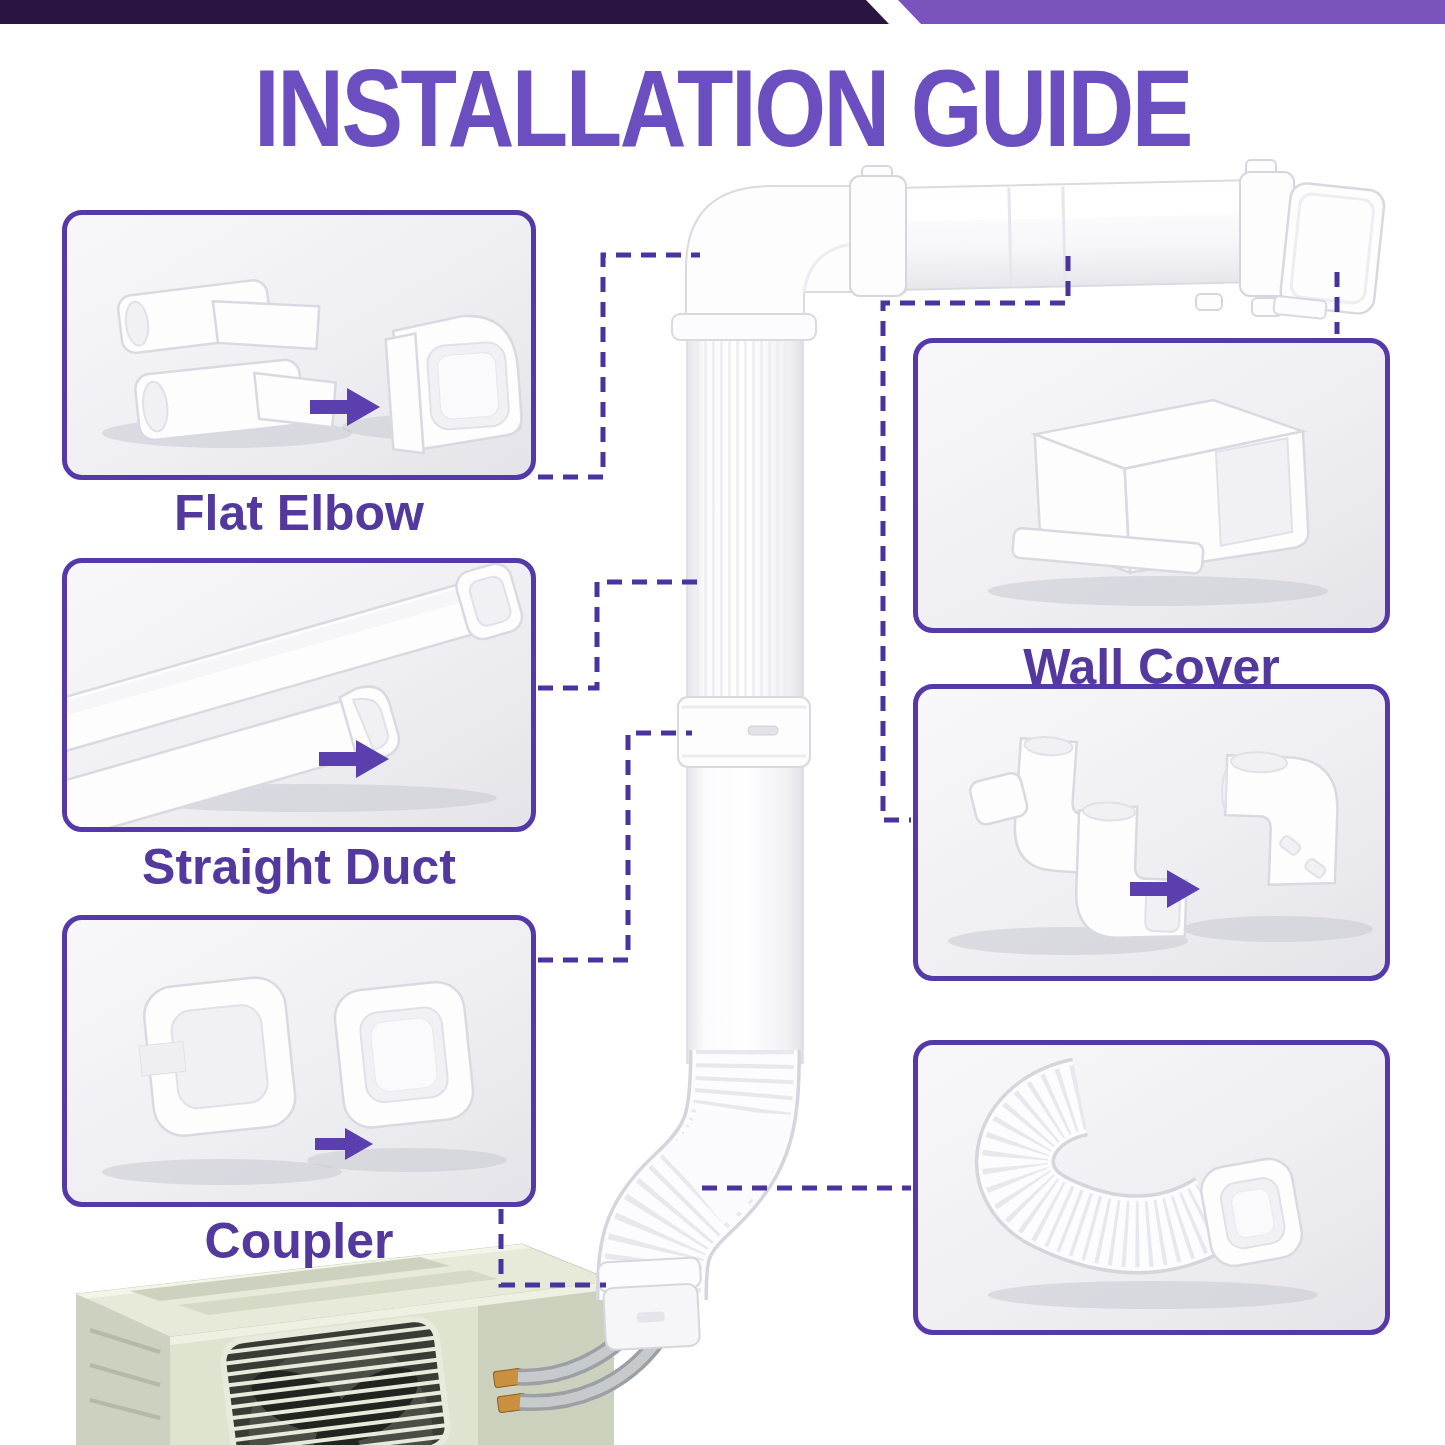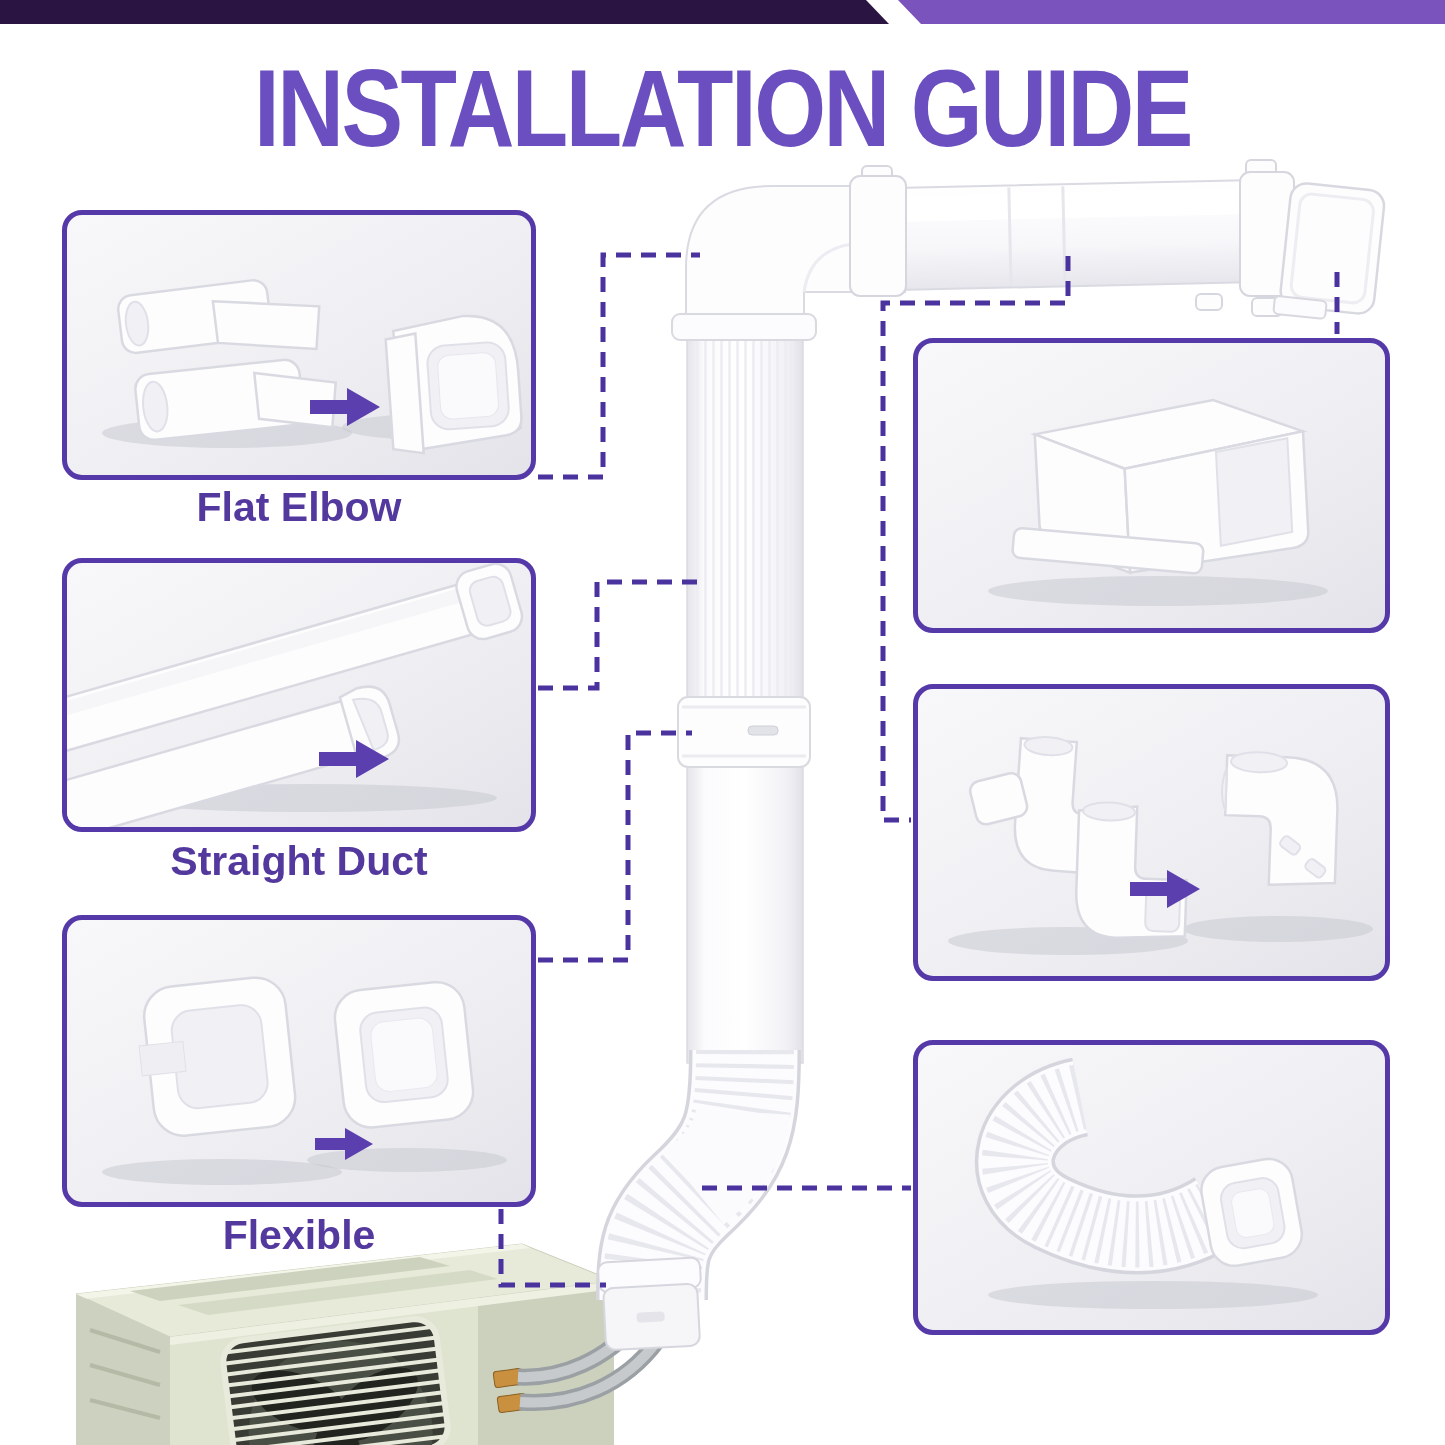--- a/index.html
+++ b/index.html
@@ -10,21 +10,21 @@
     clip-path:polygon(0 0,866px 0,889px 100%,0 100%);}
   .banner .light{position:absolute;inset:0;background:var(--banner_light);
     clip-path:polygon(898px 0,100% 0,100% 100%,921px 100%);}
   .title{position:absolute;top:44px;left:0;width:100%;text-align:center;
     font-size:110px;font-weight:bold;color:var(--title);letter-spacing:-3px;
     transform:scaleX(0.84);white-space:nowrap;}
   .pbox{position:absolute;box-sizing:border-box;border:5px solid var(--frame);
     border-radius:20px;overflow:hidden;
     background:linear-gradient(150deg,#f8f8fa 0%,#efeff3 55%,#e3e3e9 100%);}
   .pbox svg{display:block;width:100%;height:100%;}
-  .plabel{position:absolute;text-align:center;font-weight:bold;font-size:41px;
+  .plabel{position:absolute;text-align:center;font-weight:bold;font-size:50px;
     color:var(--label);white-space:nowrap;}
   .overlay{position:absolute;inset:0;}
   .connector{stroke:var(--connector);stroke-width:5;fill:none;stroke-dasharray:15 10;}
   .arrow{fill:var(--arrow);}
   .part{fill:#fdfdfe;stroke:#d9d9e1;stroke-width:2.5;}
   .hole{fill:#f0f0f5;stroke:#e0e0e8;stroke-width:2;}
   .shadow{fill:#c9c9d2;opacity:.55;}
 </style>
 </head>
 <body>
@@ -223,34 +223,35 @@
         <rect x="74" y="118" width="44" height="30" fill="#efeff3" stroke="#e0e0e8"></rect>
       </g>
       <g transform="rotate(-6 335 135)">
         <rect class="part" x="272" y="66" width="130" height="138" rx="28"></rect>
         <rect class="hole" x="296" y="90" width="82" height="90" rx="18"></rect>
         <rect fill="#fafafc" stroke="#e8e8ef" x="306" y="100" width="62" height="70" rx="14"></rect>
       </g>
       <polygon class="arrow" points="248,218 278,218 278,208 306,224 278,240 278,230 248,230"></polygon>
     </svg>
   </div>
-  <div class="plabel" style="left:62px;top:1212px;width:474px">Flexible</div>
+  <div class="plabel" style="left:62px;top:1212px;width:474px">Coupler</div>
 
   <div class="pbox" style="left:913px;top:338px;width:477px;height:295px">
     <svg viewBox="0 0 467 285">
       <ellipse class="shadow" cx="240" cy="248" rx="170" ry="15"></ellipse>
       <g transform="rotate(-3 240 150)">
         <polygon class="part" points="120,85 300,60 388,96 208,124"></polygon>
         <path class="part" d="M120,85 L208,124 L208,228 L132,196 Q120,190 120,176 Z"></path>
         <path class="part" d="M208,124 L388,96 L388,196 Q388,210 372,212 L208,228 Z"></path>
         <path class="hole" d="M300,112 L372,102 L372,196 L300,206 Z"></path>
         <rect class="part" x="92" y="190" width="190" height="30" rx="8" transform="rotate(8 187 205)"></rect>
       </g>
     </svg>
   </div>
+  <div class="plabel" style="left:913px;top:638px;width:477px">Wall Cover</div>
 
   <div class="pbox" style="left:913px;top:684px;width:477px;height:297px">
     <svg viewBox="0 0 467 287">
       <ellipse class="shadow" cx="150" cy="252" rx="120" ry="14"></ellipse>
       <ellipse class="shadow" cx="360" cy="240" rx="95" ry="13"></ellipse>
       <g transform="rotate(4 140 150)">
         <path class="part" d="M96,52 L152,52 L152,112 Q152,124 164,124 L208,124 L208,182 L138,182 Q96,182 96,136 Z"></path>
         <ellipse class="hole" cx="124" cy="58" rx="24" ry="9"></ellipse>
         <rect class="part" x="52" y="92" width="52" height="44" rx="10" transform="rotate(-18 78 114)"></rect>
       </g>

